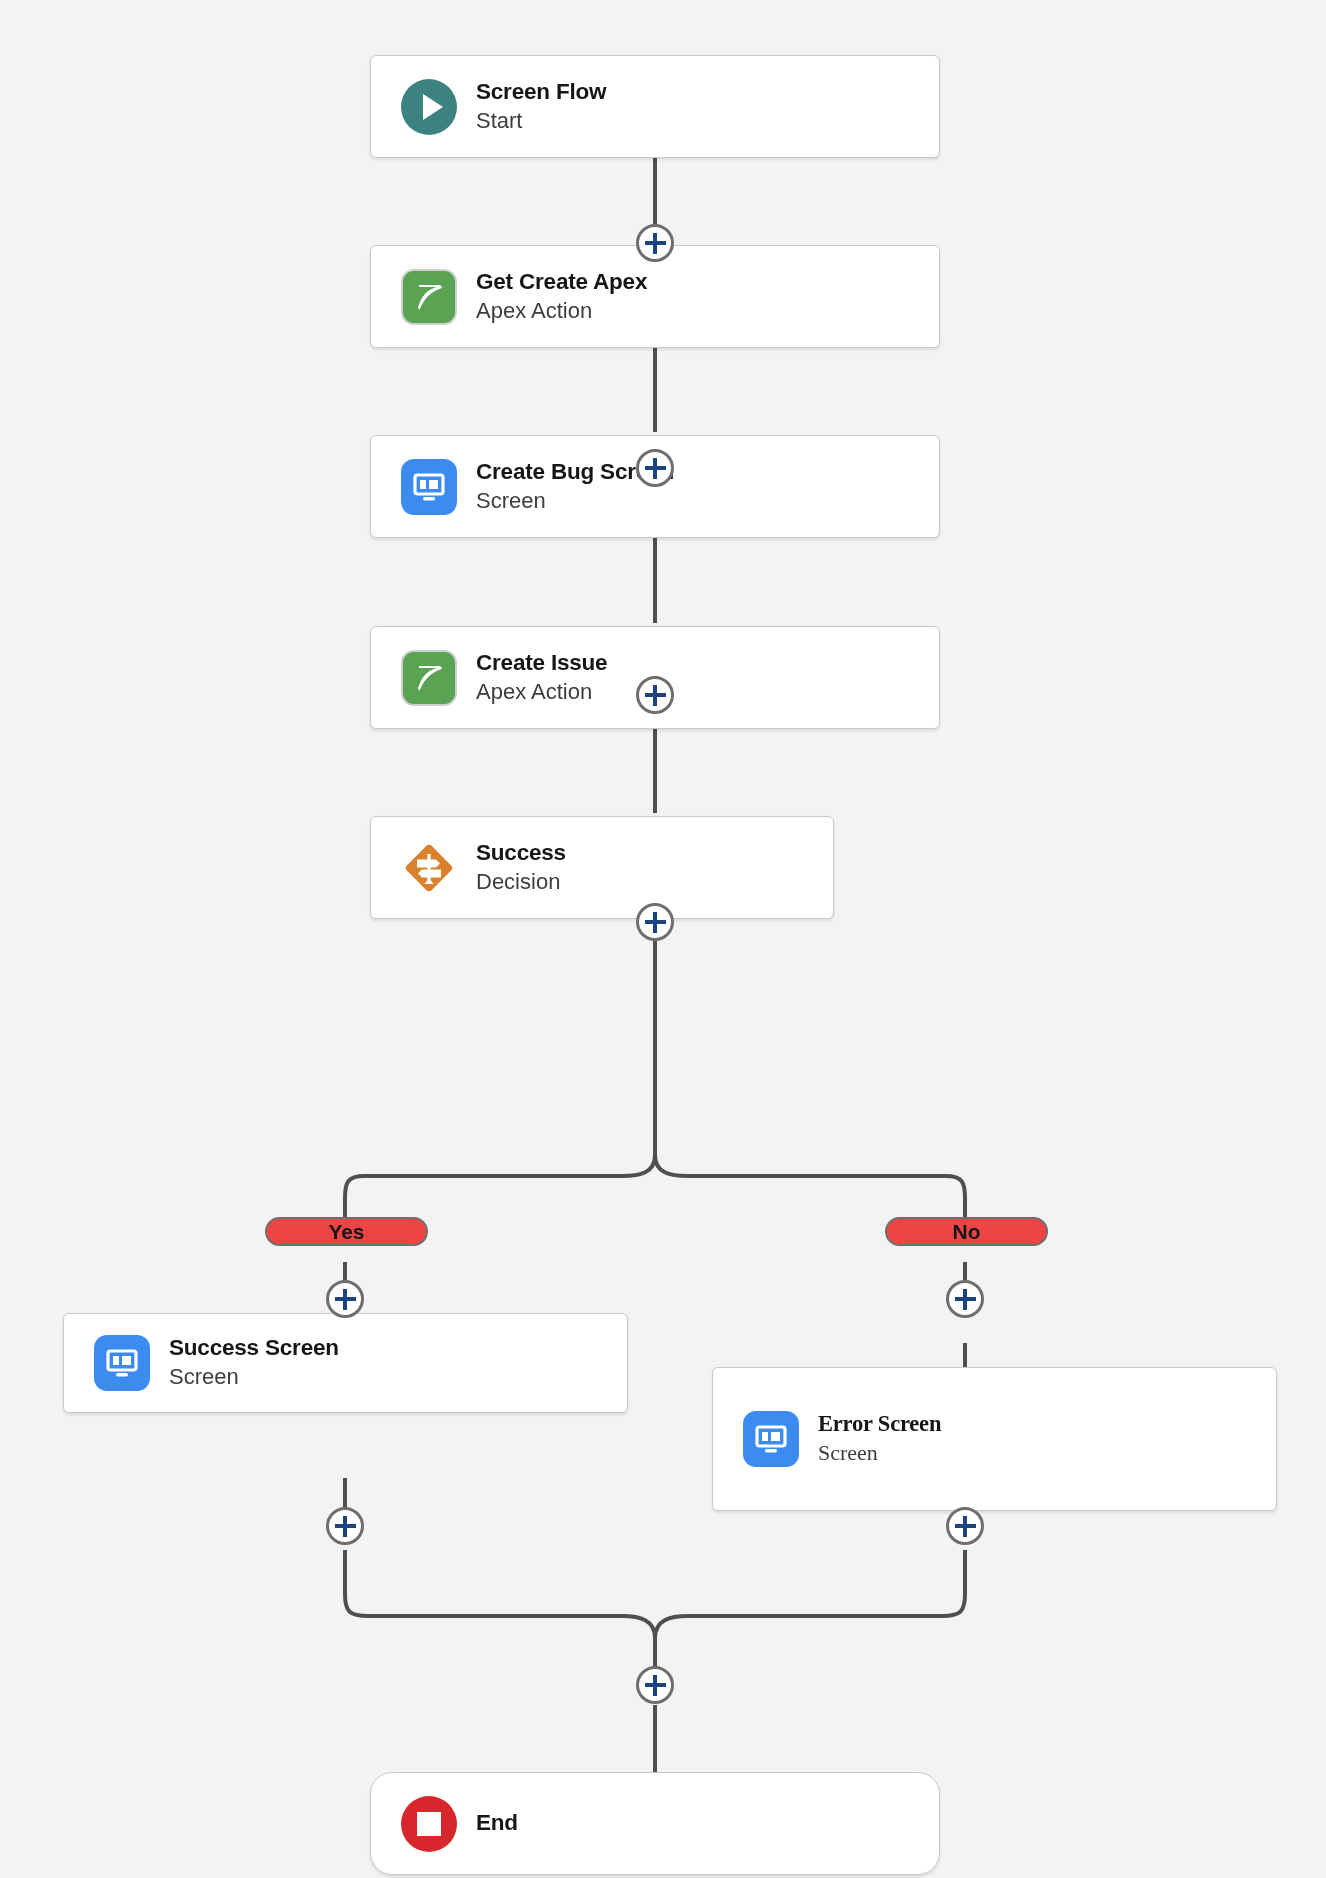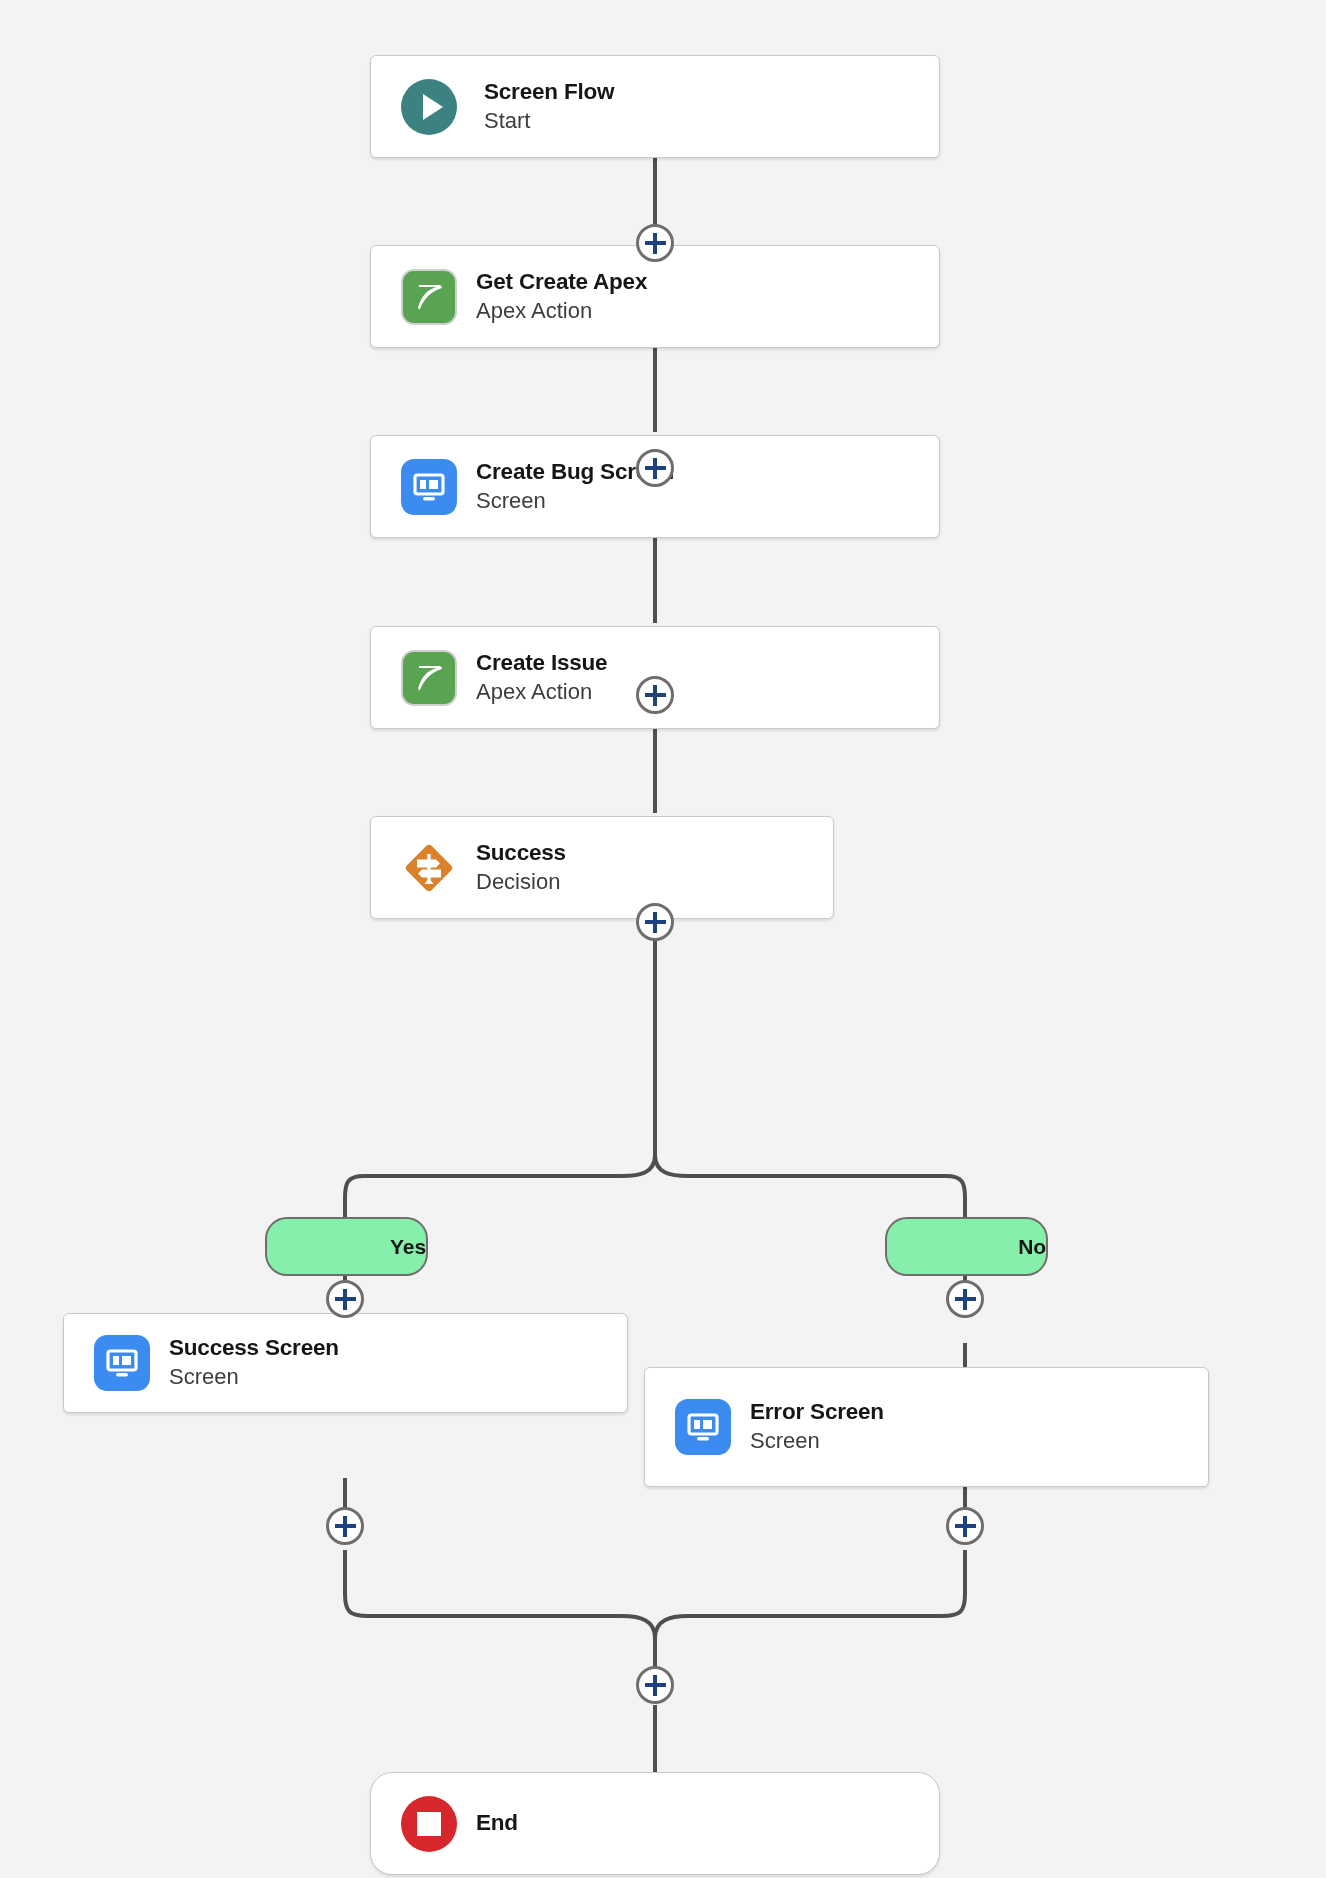--- a/index.html
+++ b/index.html
@@ -141,30 +141,30 @@
   }
   .plus .bar-v {
     position: absolute;
     width: 3.5px; height: 21px;
     background: #1b4380;
   }
 
   
   .branch-label {
     position: absolute;
-    height: 59px;
+    height: 29px;
     border: 2px solid #706e6b;
     border-radius: 22px;
-    background: #86efac;
+    background: #ef4444;
     color: #161616;
     font-size: 21px;
     font-weight: bold;
     display: flex;
     align-items: center;
-    justify-content: flex-end;
+    justify-content: center;
     box-sizing: border-box;
     letter-spacing: -0.1px;
   }
 </style>
 </head>
 <body>
 
 <div id="canvas">
 
   <svg id="edges" viewBox="0 0 1326 1878" xmlns="http://www.w3.org/2000/svg">
@@ -206,21 +206,21 @@
                L655,1667"></path>
 
       <path d="M965,1550 L965,1594
                C965,1612 960,1616 942,1616
                L688,1616 C670,1616 655,1620 655,1638"></path>
 
       <path d="M655,1705 L655,1772"></path>
     </g>
   </svg>
 
-  <div class="node" style="left:370px; top:55px; width:570px; height:103px;gap:8px;">
+  <div class="node" style="left:370px; top:55px; width:570px; height:103px;">
     <div class="node-icon">
       <div class="ico-start">
           <div class="tri"></div>
         </div>
     </div>
     <div class="node-text">
       <div class="node-title">Screen Flow</div>
       <div class="node-sub">Start</div>
     </div>
   </div>
@@ -302,21 +302,21 @@
           <rect x="14" y="30" width="12" height="3.4" rx="1.7" fill="#ffffff"></rect>
         </svg>
       </div>
     </div>
     <div class="node-text">
       <div class="node-title">Success Screen</div>
       <div class="node-sub">Screen</div>
     </div>
   </div>
 
-  <div class="node" style="left:644px; top:1367px; width:565px; height:120px;">
+  <div class="node" style="left:712px; top:1367px; width:565px; height:144px;font-family:Liberation Serif, serif;">
     <div class="node-icon">
       <div class="ico-screen">
         <svg width="40" height="40" viewBox="0 0 40 40">
           <rect x="6" y="8" width="28" height="19" rx="2.5" fill="none" stroke="#ffffff" stroke-width="3.2"></rect>
           <rect x="11" y="13" width="6" height="9" fill="#ffffff"></rect>
           <rect x="20" y="13" width="9" height="9" fill="#ffffff"></rect>
           <rect x="14" y="30" width="12" height="3.4" rx="1.7" fill="#ffffff"></rect>
         </svg>
       </div>
     </div>

